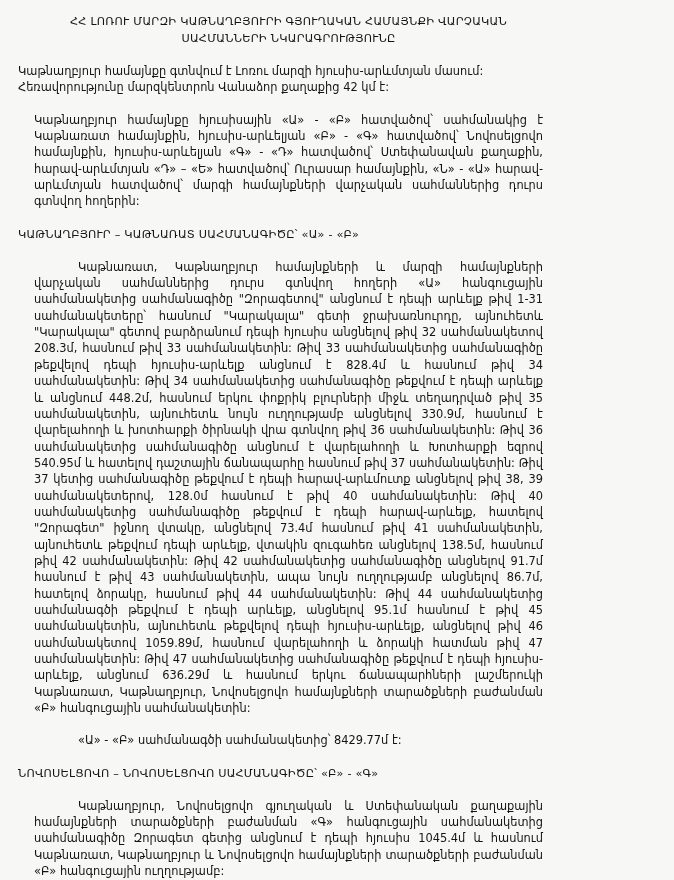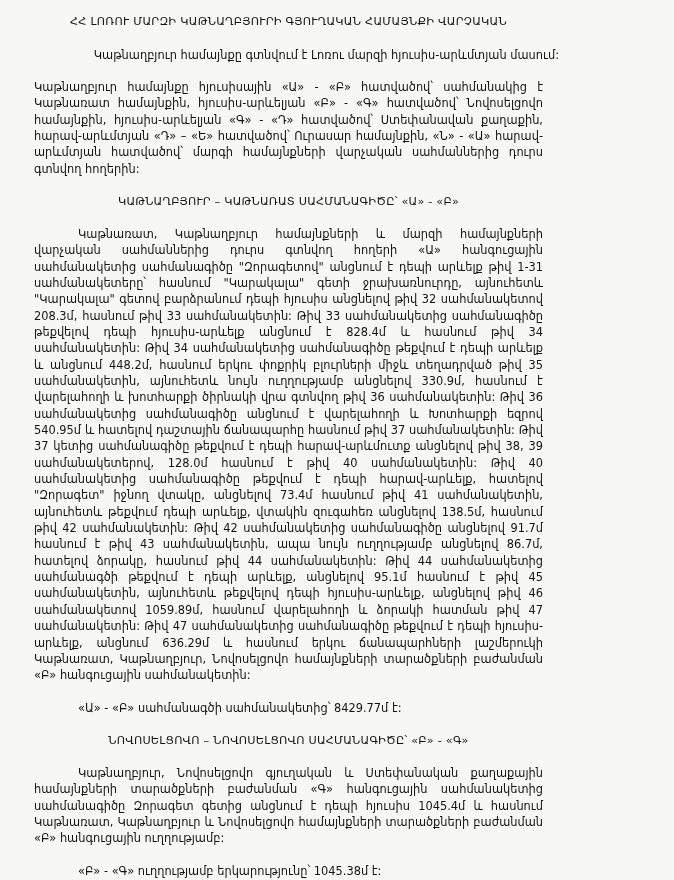--- a/index.html
+++ b/index.html
@@ -25,21 +25,20 @@
   .doc-title {
     text-align: center;
     font-size: 11.3px;
     line-height: 16.5px;
     letter-spacing: 0.25px;
     font-weight: 400;
     margin: 0 14px 16px 14px;
     color: #141414;
   }
   .section-heading {
-    text-align: center;
     font-size: 11.3px;
     line-height: 16px;
     letter-spacing: 0.2px;
     font-weight: 400;
     margin: 17px 0 13px 0;
     color: #141414;
   }
   p.body-par {
     margin: 16px;
     font-size: 11.4px;
@@ -51,40 +50,42 @@
   }
   p.indent {
     text-indent: 44px;
   }
   
   .intro-lines p {
     margin: 0;
     font-size: 11.4px;
     line-height: 16.35px;
     color: #141414;
-    text-align: right;
+    text-align: left;
   }
   .total-line {
     text-indent: 44px;
     text-align: left;
   }
 </style>
 </head>
 <body>
 
 <div class="page">
 
   <div>
     <div class="doc-title">
       <span>ՀՀ ԼՈՌՈՒ ՄԱՐԶԻ ԿԱԹՆԱՂԲՅՈՒՐԻ ԳՅՈՒՂԱԿԱՆ ՀԱՄԱՅՆՔԻ ՎԱՐՉԱԿԱՆ</span><br>
+      <span>ՍԱՀՄԱՆՆԵՐԻ ՆԿԱՐԱԳՐՈՒԹՅՈՒՆԸ</span>
     </div>
   </div>
 
   <div class="intro-lines">
     <p>Կաթնաղբյուր համայնքը գտնվում է Լոռու մարզի հյուսիս-արևմտյան մասում:</p>
+    <p>Հեռավորությունը մարզկենտրոն Վանաձոր քաղաքից 42 կմ է:</p>
   </div>
 
   <p class="body-par">Կաթնաղբյուր համայնքը հյուսիսային «Ա» - «Բ» հատվածով՝ սահմանակից է Կաթնառատ համայնքին, հյուսիս-արևելյան «Բ» - «Գ» հատվածով՝ Նովոսելցովո համայնքին, հյուսիս-արևելյան «Գ» - «Դ» հատվածով՝ Ստեփանավան քաղաքին, հարավ-արևմտյան «Դ» – «Ե» հատվածով՝ Ուրասար համայնքին, «Ն» - «Ա» հարավ-արևմտյան հատվածով՝ մարգի համայնքների վարչական սահմաններից դուրս գտնվող հողերին:</p>
 
   <div class="section-heading">ԿԱԹՆԱՂԲՅՈՒՐ – ԿԱԹՆԱՌԱՏ ՍԱՀՄԱՆԱԳԻԾԸ՝ «Ա» - «Բ»</div>
 
   <p class="body-par indent">Կաթնառատ, Կաթնաղբյուր համայնքների և մարզի համայնքների վարչական սահմաններից դուրս գտնվող հողերի «Ա» հանգուցային սահմանակետից սահմանագիծը "Զորագետով" անցնում է դեպի արևելք թիվ 1-31 սահմանակետերը՝ հասնում "Կարակալա" գետի ջրախառնուրդը, այնուհետև "Կարակալա" գետով բարձրանում դեպի հյուսիս անցնելով թիվ 32 սահմանակետով 208.3մ, հասնում թիվ 33 սահմանակետին: Թիվ 33 սահմանակետից սահմանագիծը թեքվելով դեպի հյուսիս-արևելք անցնում է 828.4մ և հասնում թիվ 34 սահմանակետին: Թիվ 34 սահմանակետից սահմանագիծը թեքվում է դեպի արևելք և անցնում 448.2մ, հասնում երկու փոքրիկ բլուրների միջև տեղադրված թիվ 35 սահմանակետին, այնուհետև նույն ուղղությամբ անցնելով 330.9մ, հասնում է վարելահողի և խոտհարքի ծիրնակի վրա գտնվող թիվ 36 սահմանակետին: Թիվ 36 սահմանակետից սահմանագիծը անցնում է վարելահողի և Խոտհարքի եզրով 540.95մ և հատելով դաշտային ճանապարհը հասնում թիվ 37 սահմանակետին: Թիվ 37 կետից սահմանագիծը թեքվում է դեպի հարավ-արևմուտք անցնելով թիվ 38, 39 սահմանակետերով, 128.0մ հասնում է թիվ 40 սահմանակետին: Թիվ 40 սահմանակետից սահմանագիծը թեքվում է դեպի հարավ-արևելք, հատելով "Զորագետ" իջնող վտակը, անցնելով 73.4մ հասնում թիվ 41 սահմանակետին, այնուհետև թեքվում դեպի արևելք, վտակին զուգահեռ անցնելով 138.5մ, հասնում թիվ 42 սահմանակետին: Թիվ 42 սահմանակետից սահմանագիծը անցնելով 91.7մ հասնում է թիվ 43 սահմանակետին, ապա նույն ուղղությամբ անցնելով 86.7մ, հատելով ձորակը, հասնում թիվ 44 սահմանակետին: Թիվ 44 սահմանակետից սահմանագծի թեքվում է դեպի արևելք, անցնելով 95.1մ հասնում է թիվ 45 սահմանակետին, այնուհետև թեքվելով դեպի հյուսիս-արևելք, անցնելով թիվ 46 սահմանակետով 1059.89մ, հասնում վարելահողի և ձորակի հատման թիվ 47 սահմանակետին: Թիվ 47 սահմանակետից սահմանագիծը թեքվում է դեպի հյուսիս-արևելք, անցնում 636.29մ և հասնում երկու ճանապարհների լաշմերուկի Կաթնառատ, Կաթնաղբյուր, Նովոսելցովո համայնքների տարածքների բաժանման «Բ» հանգուցային սահմանակետին:</p>
 
   <p class="body-par total-line">«Ա» - «Բ» սահմանագծի սահմանակետից՝ 8429.77մ է:</p>
 

